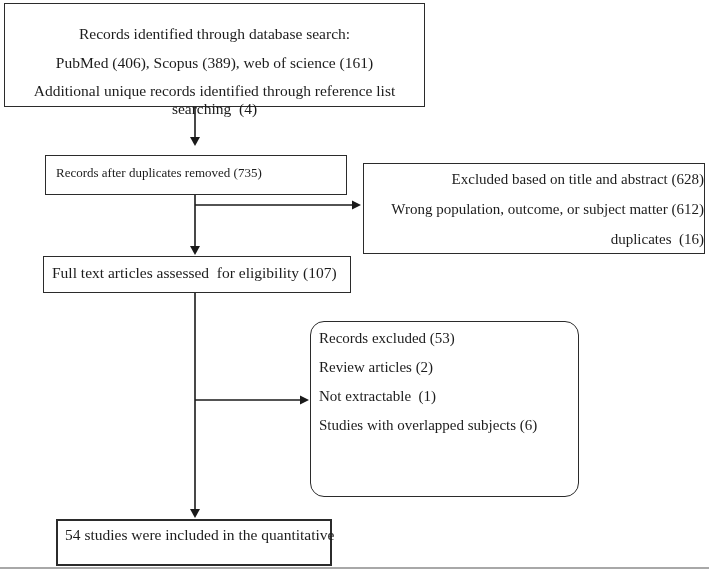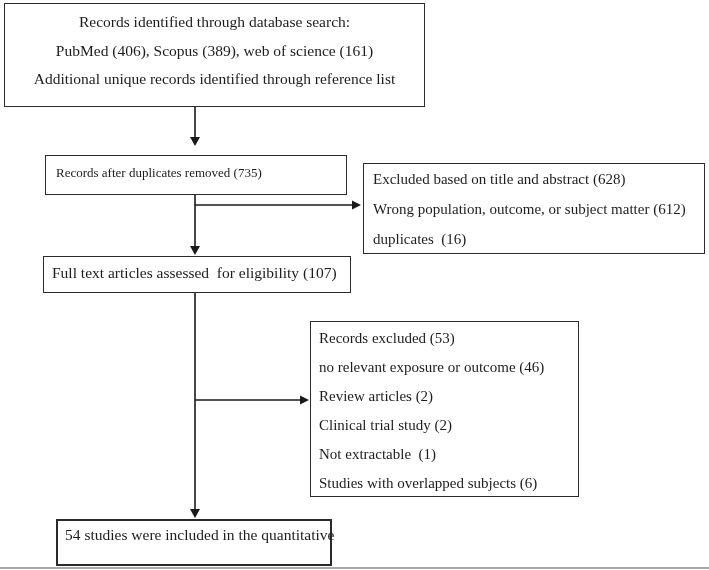--- a/index.html
+++ b/index.html
@@ -25,52 +25,54 @@
     line-height: 18px;
   }
   .line {
     white-space: pre; 
   }
 
   
   .box-identification {
     left: 4px; top: 3px; width: 421px; height: 104px;
     text-align: center;
-    padding-top: 9px;
+    padding-top: 21px;
     font-size: 15.5px;
   }
   .box-identification .line:nth-child(1) { margin-bottom: 11px; }
   .box-identification .line:nth-child(2) { margin-bottom: 10px; }
 
   
   .box-duplicates {
     left: 45px; top: 147px; width: 302px; height: 40px;
     padding: 8px 0 0 10px;
     font-size: 13px;
     margin-top: 8px;
   }
 
   
   .box-excluded-title {
     left: 363px; top: 163px; width: 342px; height: 91px;
     padding: 6px 0 17px 9px;
+    text-align: right;
   }
   .box-excluded-title .line { margin-bottom: 12px; }
 
   
   .box-fulltext {
     left: 43px; top: 256px; width: 308px; height: 37px;
     padding: 7px 16px 0 8px;
     font-size: 15.5px;
   }
 
   
   .box-excluded-records {
     left: 310px; top: 321px; width: 269px; height: 176px;
     padding: 7px 0 0 8px;
+    border-radius: 14px;
   }
   .box-excluded-records .line { margin-bottom: 11px; }
 
   
   .box-included {
     left: 56px; top: 519px; width: 276px; height: 47px;
     padding: 4px 0 16px 7px;
     border-width: 2px;
     font-size: 15.5px;
     line-height: 19px;
@@ -112,41 +114,40 @@
 
       <line x1="195" y1="400" x2="301" y2="400"></line>
       <polygon points="300,395.5 300,404.5 309,400" stroke="none"></polygon>
     </g>
   </svg>
 
   <div class="box box-identification">
     <div class="line">Records identified through database search:</div>
     <div class="line">PubMed (406), Scopus (389), web of science (161)</div>
     <div class="line">Additional unique records identified through reference list</div>
+    <div class="line">searching  (4)</div>
   </div>
 
   <div class="box box-duplicates">
     <div class="line">Records after duplicates removed (735)</div>
   </div>
 
   <div class="box box-excluded-title">
     <div class="line">Excluded based on title and abstract (628)</div>
     <div class="line">Wrong population, outcome, or subject matter (612)</div>
     <div class="line">duplicates  (16)</div>
   </div>
 
   <div class="box box-fulltext">
     <div class="line">Full text articles assessed  for eligibility (107)</div>
   </div>
 
   <div class="box box-excluded-records">
     <div class="line">Records excluded (53)</div>
-    <div class="line">no relevant exposure or outcome (46)</div>
     <div class="line">Review articles (2)</div>
-    <div class="line">Clinical trial study (2)</div>
     <div class="line">Not extractable  (1)</div>
     <div class="line">Studies with overlapped subjects (6)</div>
   </div>
 
   <div class="box box-included">
     <div class="line">54 studies were included in the quantitative</div>
   </div>
 
   <div class="figure-bottom-edge"></div>
 </div>

